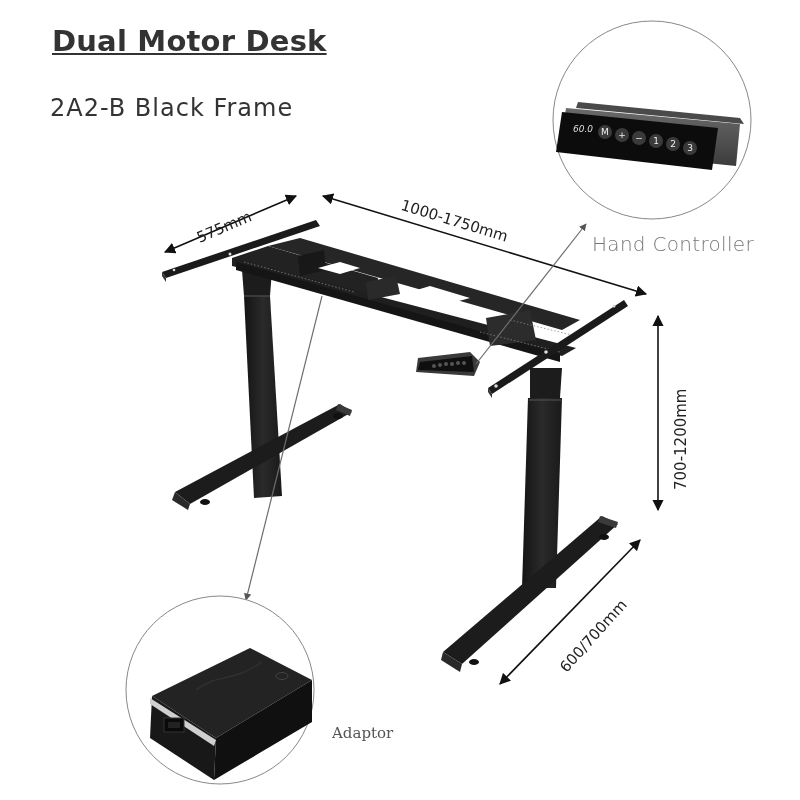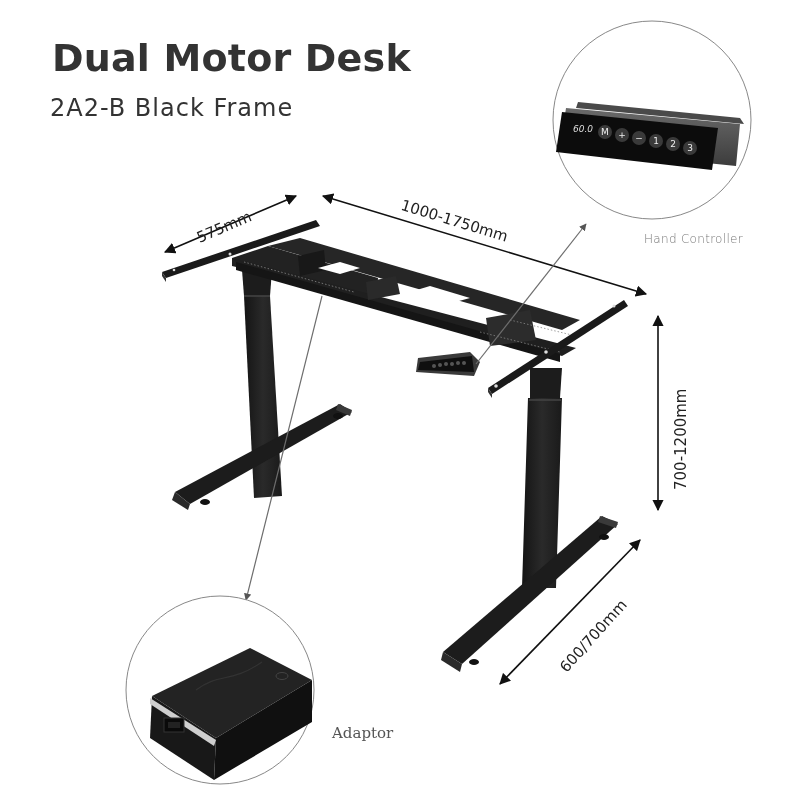--- a/index.html
+++ b/index.html
@@ -1,20 +1,20 @@
 <!DOCTYPE html>
 <html><head>
 <meta charset="utf-8">
 <style>
   html, body { margin:0; padding:0; background:#ffffff; }
   body { width:800px; height:800px; position:relative; overflow:hidden; font-family:"DejaVu Sans", sans-serif; }
-  .title { position:absolute; left:52px; top:36px; font-size:38px; font-weight:bold; color:#333333; letter-spacing:0.2px; font-family:"DejaVu Sans", sans-serif; }
+  .title { position:absolute; left:52px; top:24px; font-size:29px; font-weight:bold; color:#333333; letter-spacing:0.2px; font-family:"DejaVu Sans", sans-serif;text-decoration:underline; }
   .subtitle { position:absolute; left:50px; top:94px; font-size:24px; color:#333333; letter-spacing:1px; font-family:"DejaVu Sans", sans-serif; }
   .callout-label { position:absolute; color:#666666; font-family:"DejaVu Serif", serif; }
-  .hc-label { left:644px; top:232px; font-size:12px; font-family:"DejaVu Sans", sans-serif; color:#777; font-weight:300; letter-spacing:0.3px; }
+  .hc-label { left:592px; top:232px; font-size:20px; font-family:"DejaVu Sans", sans-serif; color:#777; font-weight:300; letter-spacing:0.3px; }
   .ad-label { left:332px; top:724px; font-size:15px; color:#555;text-align:right; }
   .dim { position:absolute; font-size:15px; color:#222; font-family:"DejaVu Sans", sans-serif; white-space:nowrap; transform-origin:left top; }
   svg.scene { position:absolute; left:0; top:0; }
 </style>
 </head>
 <body>
 
 <div class="title">Dual Motor Desk</div>
 <div class="subtitle">2A2-B Black Frame</div>
 

